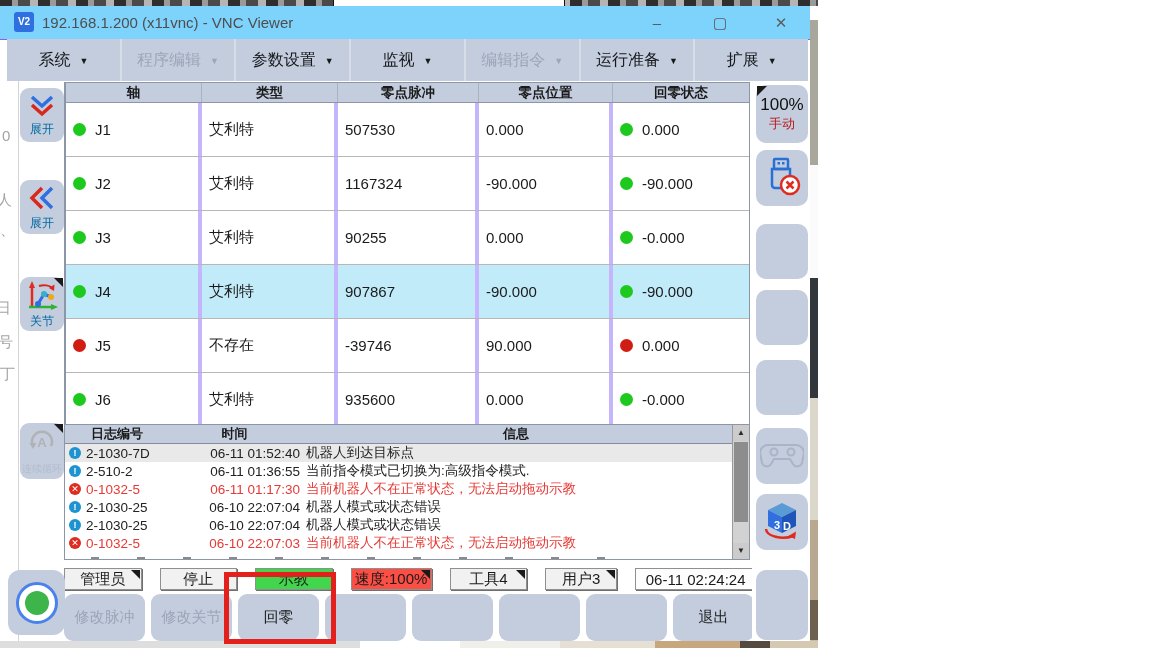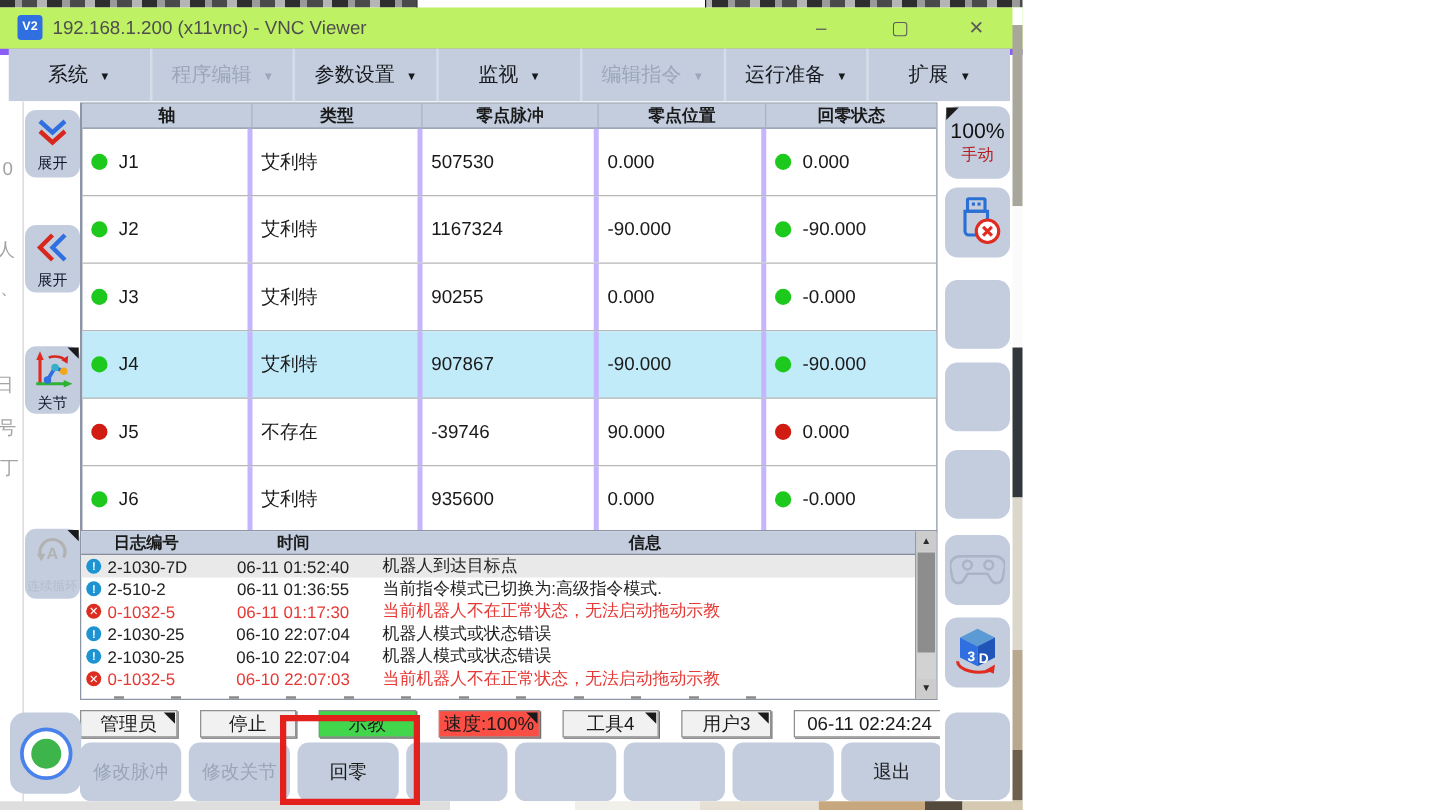--- a/index.html
+++ b/index.html
@@ -10,43 +10,43 @@
   .bg-noise{position:absolute;left:0;top:0;width:818px;height:6px;
     background:repeating-linear-gradient(90deg,#2e2e2e 0 12px,#9a9a9a 12px 18px,#4a4a4a 18px 30px,#b5b5b5 30px 38px);}
   .bg-box{position:absolute;left:333px;top:0;width:230px;height:11px;background:#fff;
     border:1px solid #111;border-top:none;}
   .bg-right{position:absolute;left:810px;top:6px;width:8px;height:642px;}
   .bg-right div{width:100%;}
   .bg-bottom{position:absolute;left:0;top:641px;width:818px;height:7px;display:flex;}
   .bg-bottom div{height:100%;}
 
   
-  .titlebar{position:absolute;left:0;top:6px;width:818px;height:33px;background:#bef264;
-    border-bottom:5px solid #8b5cf6;}
+  .titlebar{position:absolute;left:0;top:6px;width:818px;height:33px;background:#7dd3fc;
+    border-bottom:1px solid #8b5cf6;}
   .vnc-logo{position:absolute;left:14px;top:6px;width:20px;height:20px;background:#2f6fe0;
     border-radius:3px;color:#fff;font-size:10px;font-weight:bold;text-align:center;line-height:20px;}
   .win-title{position:absolute;left:42px;top:8px;font-size:15px;color:#4e4e4e;}
   .win-btn{position:absolute;top:4px;width:34px;height:26px;text-align:center;line-height:26px;
     font-size:15px;color:#5c5c5c;cursor:default;}
 
   
   .menubar{position:absolute;left:7px;top:39px;width:801px;height:42px;background:#c3cdde;display:flex;}
   .menu-item{flex:1;display:flex;align-items:center;justify-content:center;gap:9px;
     font-size:16px;border-right:2px solid #d6dde9;color:#16181c;}
   .menu-item:last-child{border-right:none;}
   .menu-item.disabled{color:#9ba6b8;}
   .caret{font-size:9px;transform:translateY(1px);}
 
   
   .left-panel{position:absolute;left:0;top:81px;width:64px;height:567px;background:#fff;overflow:hidden;}
   .left-vline{position:absolute;left:18px;top:0;bottom:0;width:1px;background:#d4d4d4;}
   .frag{position:absolute;color:#a3a3a3;font-size:15px;}
   .side-btn{position:absolute;left:20px;width:44px;background:#c3cdde;border-radius:9px;
     display:flex;flex-direction:column;align-items:center;justify-content:center;gap:1px;}
-  .side-btn .lbl{font-size:12px;color:#0f172a;line-height:13px;}
+  .side-btn .lbl{font-size:12px;color:#0369a1;line-height:13px;}
   .side-btn.disabled .lbl{color:#b3bccb;font-size:10px;white-space:nowrap;}
   .flag{position:relative;}
   .flag::after{content:'';position:absolute;top:1px;right:1px;
     border-top:9px solid #1a1a1a;border-left:9px solid transparent;}
   .flag-left::before{content:'';position:absolute;top:1px;left:1px;
     border-top:10px solid #1a1a1a;border-right:10px solid transparent;}
 
   
   .axis-table{position:absolute;left:64px;top:82px;width:686px;background:#fff;
     border:1px solid #8d96a6;border-left-width:2px;box-sizing:border-box;}
@@ -70,21 +70,21 @@
   .log-header div{display:flex;align-items:center;justify-content:center;}
   .log-row{display:grid;grid-template-columns:104px 131px 1fr;height:18px;margin-right:17px;
     font-size:13.5px;align-items:center;color:#222;}
   .log-row.first{background:#e9e9e9;}
   .log-row.err{color:#e53935;}
   .log-row .lid{display:flex;align-items:center;gap:5px;padding-left:4px;}
   .lic{display:inline-block;width:12px;height:12px;border-radius:50%;color:#fff;font-size:9px;
     font-weight:bold;text-align:center;line-height:12px;flex:none;}
   .lic.info{background:#1d93d2;}
   .lic.error{background:#dd2c20;}
-  .log-row .ltime{text-align:center;}
+  .log-row .ltime{text-align:right;}
   .log-row .lmsg{padding-left:6px;white-space:nowrap;overflow:hidden;}
   .log-partial{height:7px;margin-right:17px;overflow:hidden;
     background:repeating-linear-gradient(90deg,transparent 0 14px,#8a8a8a 14px 22px,transparent 22px 46px);
     background-size:80% 2px;background-repeat:no-repeat;background-position:12px 5px;}
   .log-scroll{position:absolute;right:0;top:0;width:17px;height:134px;background:#d2d2d2;
     border-left:1px solid #9a9a9a;box-sizing:border-box;}
   .sarrow{position:absolute;left:0;width:100%;height:16px;text-align:center;font-size:8px;
     line-height:16px;color:#2a2a2a;background:#cccccc;}
   .sarrow.up{top:0;}
   .sarrow.down{bottom:0;}

